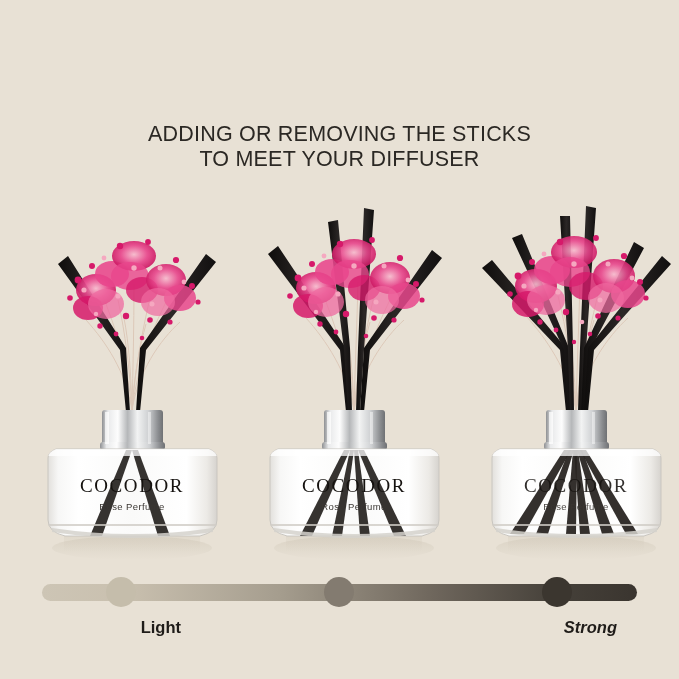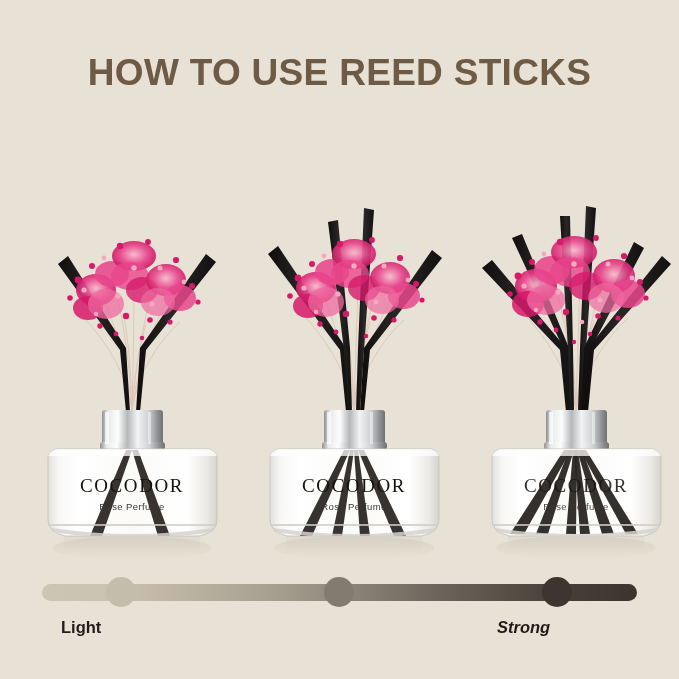--- a/index.html
+++ b/index.html
@@ -89,34 +89,37 @@
   .knob.k1{ left:324px; background:#837b70; }
   .knob.k2{ left:542px; background:#3b362f; }
 
   .tick-labels{
     position:absolute; left:0; top:618px; width:679px; height:26px;
   }
   .tick{
     position:absolute;
     font-size:16.5px; font-weight:bold;
     color:#1f1c19;
-    text-align:left;
+    text-align:right;
     white-space:nowrap;
   }
   .tick.t0{ left:61px;  width:120px; }
   .tick.t1{ left:279px; width:120px; }
   .tick.t2{ left:497px; width:120px;font-style:italic; }
 </style>
 </head>
 <body>
 
 <div id="page">
 
-  <div class="title">HOW TO USE REED STICKS</div>
-
+
+  <div class="subtitle">
+    <span>ADDING OR REMOVING THE STICKS</span>
+    <span>TO MEET YOUR DIFFUSER</span>
+  </div>
 
   <div class="products">
 
     <div class="product p0">
 
       <div class="arrangement">
         <svg width="205" height="215" viewBox="0 0 205 215">
           <defs>
             <radialGradient id="fl1a" cx="50%" cy="45%" r="55%">
               <stop offset="0%" stop-color="#f7b9cd"></stop>

